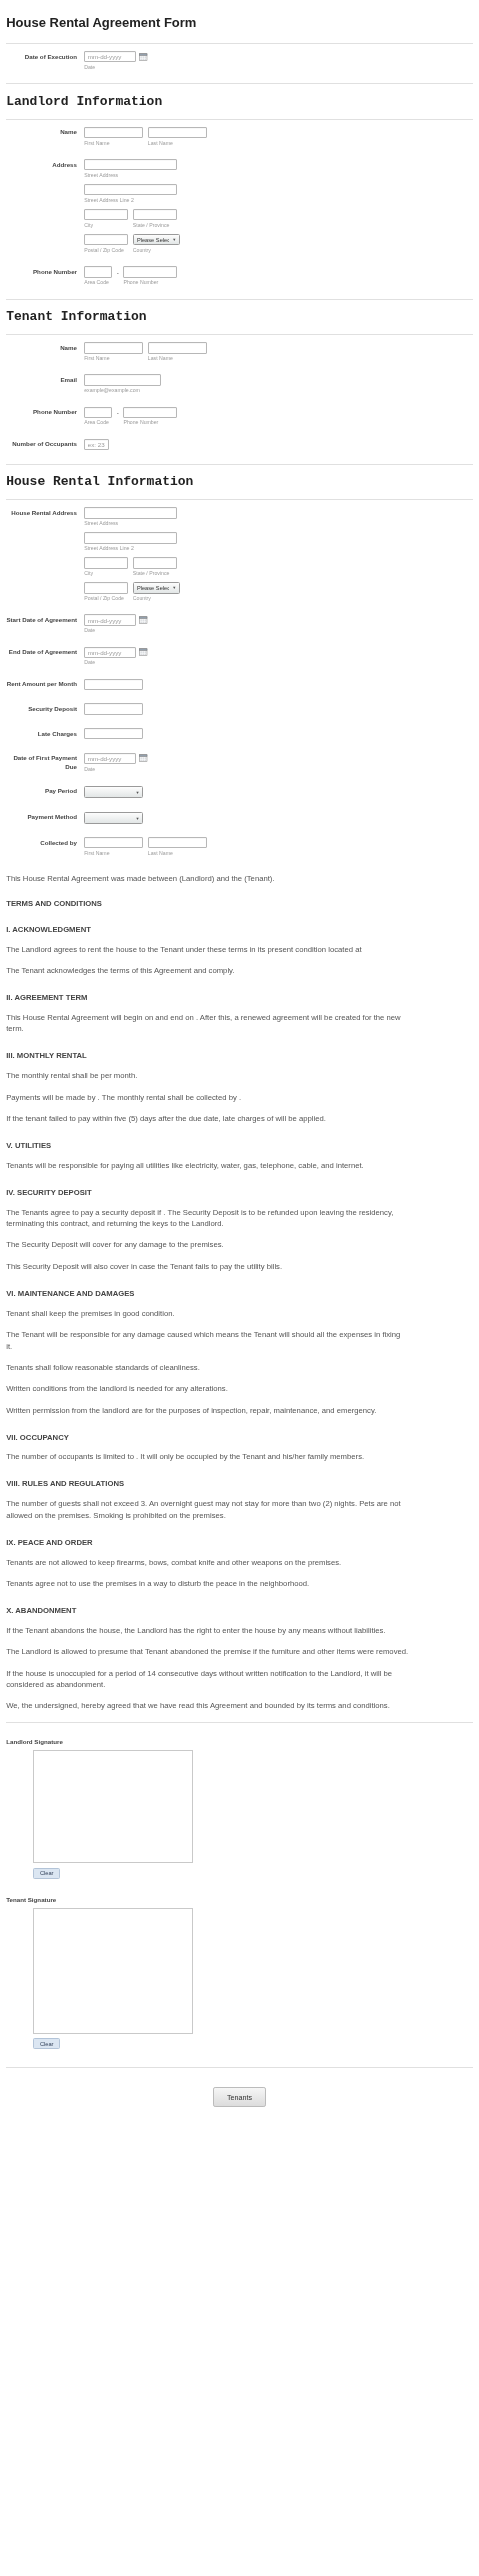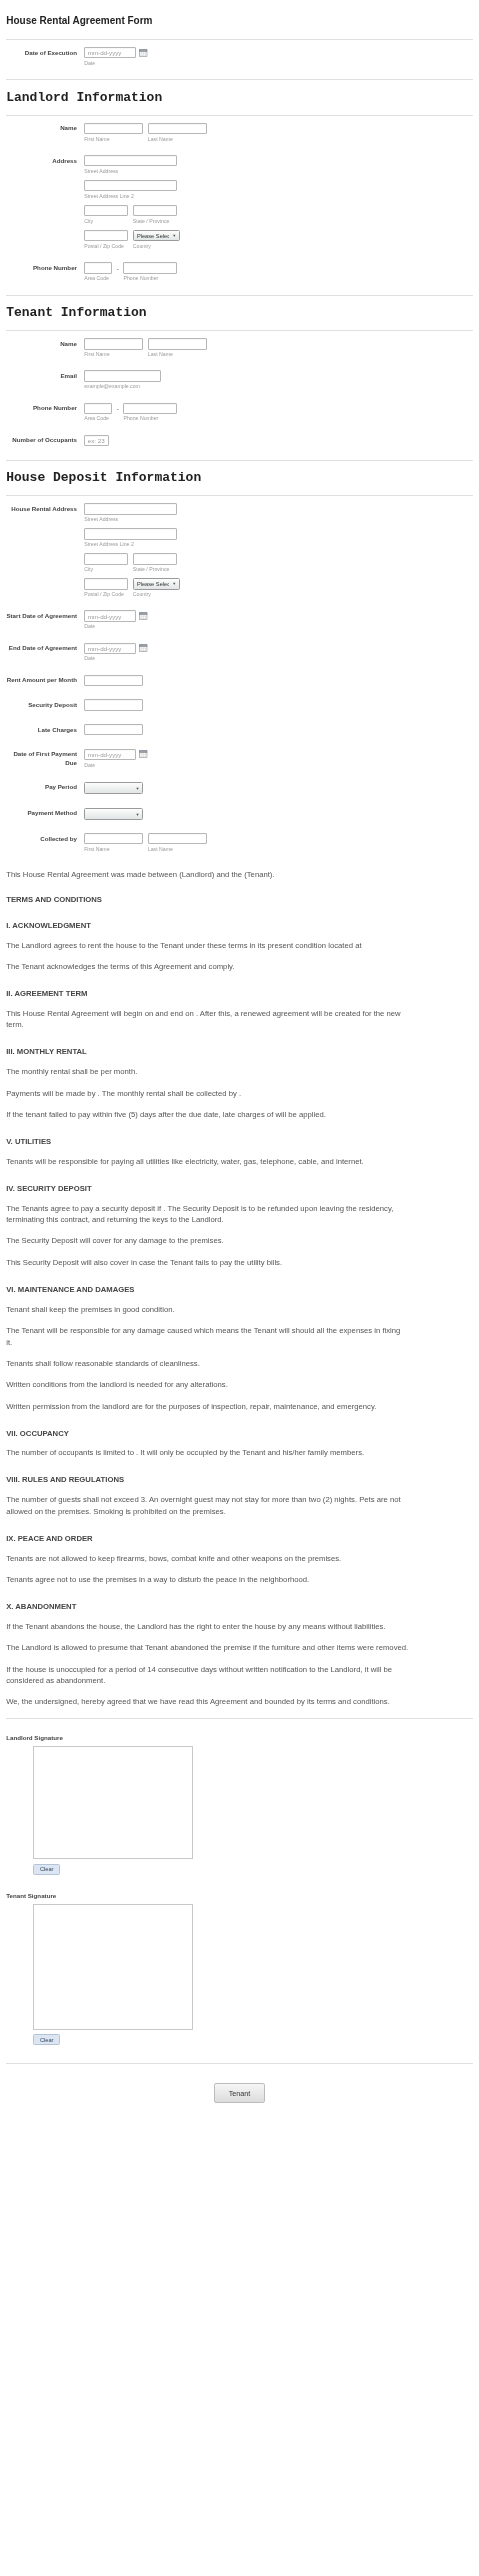--- a/index.html
+++ b/index.html
@@ -5,21 +5,21 @@
   * { box-sizing: border-box; margin: 0; padding: 0; }
   html, body { background: #fff; }
   body {
     width: 479px;
     min-height: 3027px;
     font-family: "Liberation Sans", sans-serif;
     color: #333;
   }
   .page { padding: 13.4px 6.2px 31px; }
 
-  .form-title { font-size: 10px; font-weight: bold; color: #222; padding: 2.1px 0 7.2px; }
+  .form-title { font-size: 13px; font-weight: bold; color: #222; padding: 2.1px 0 7.2px; }
   .section-heading { font-size: 13px; font-weight: bold; color: #222; padding: 4.6px 0; font-family: Liberation Mono, monospace; }
   .divider { border: 0; border-top: 0.5px solid #e0e0e0; margin: 5.2px 0; }
 
   .row { display: flex; margin: 7.2px 0 13.4px; }
   .flabel {
     flex: none; width: 78px; padding-right: 7.2px; padding-top: 1.5px;
     text-align: right; font-size: 6.2px; font-weight: bold; color: #444; line-height: 1.35;
   }
   .controls { flex: 1; }
   .hgroup { display: flex; gap: 4.6px; align-items: flex-start; }
@@ -235,21 +235,21 @@
   </div>
 
   <div class="row">
     <div class="flabel">Number of Occupants</div>
     <div class="controls">
       <input type="text" class="input w-occ" placeholder="ex: 23" style="">
     </div>
   </div>
 
   <hr class="divider">
-  <h2 class="section-heading">House Deposit Information</h2>
+  <h2 class="section-heading">House Rental Information</h2>
   <hr class="divider">
 
   <div class="row">
     <div class="flabel">House Rental Address</div>
     <div class="controls">
       <div class="addr-sub">
         <input type="text" class="input w-street" style="">
         <div class="sub">Street Address</div>
       </div>
       <div class="addr-sub">
@@ -481,17 +481,17 @@
 
   <div class="sig-block">
     <div class="sig-label">Tenant Signature</div>
     <div class="sig-pad tenant"></div>
     <button type="button" class="clear-btn">Clear</button>
   </div>
 
   <hr class="divider">
 
   <div class="submit-row">
-    <button type="button" class="submit-btn">Tenant</button>
+    <button type="button" class="submit-btn">Tenants</button>
   </div>
 
 </div>
 
 
 </body></html>

